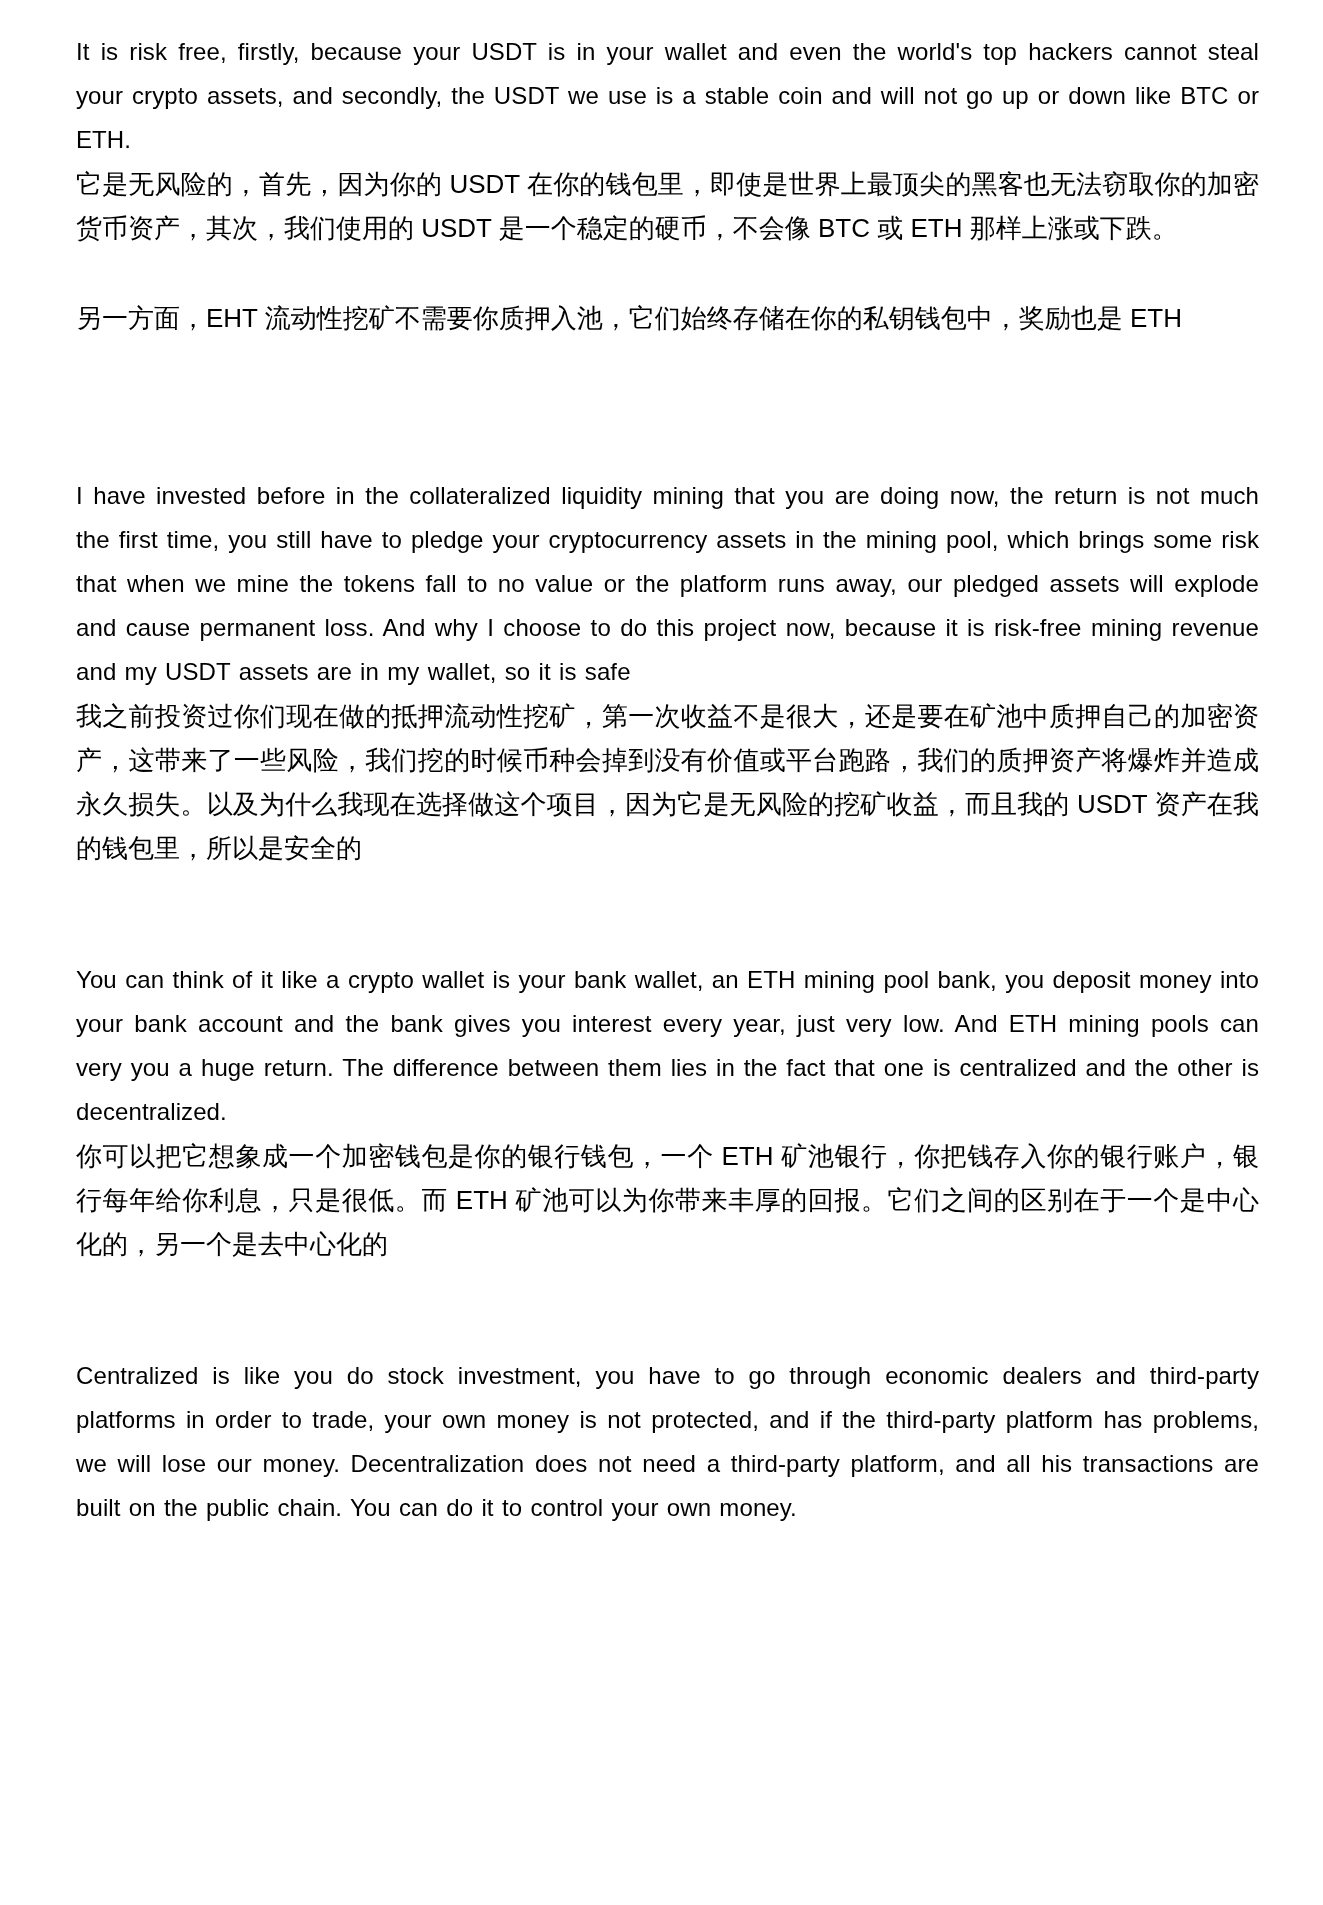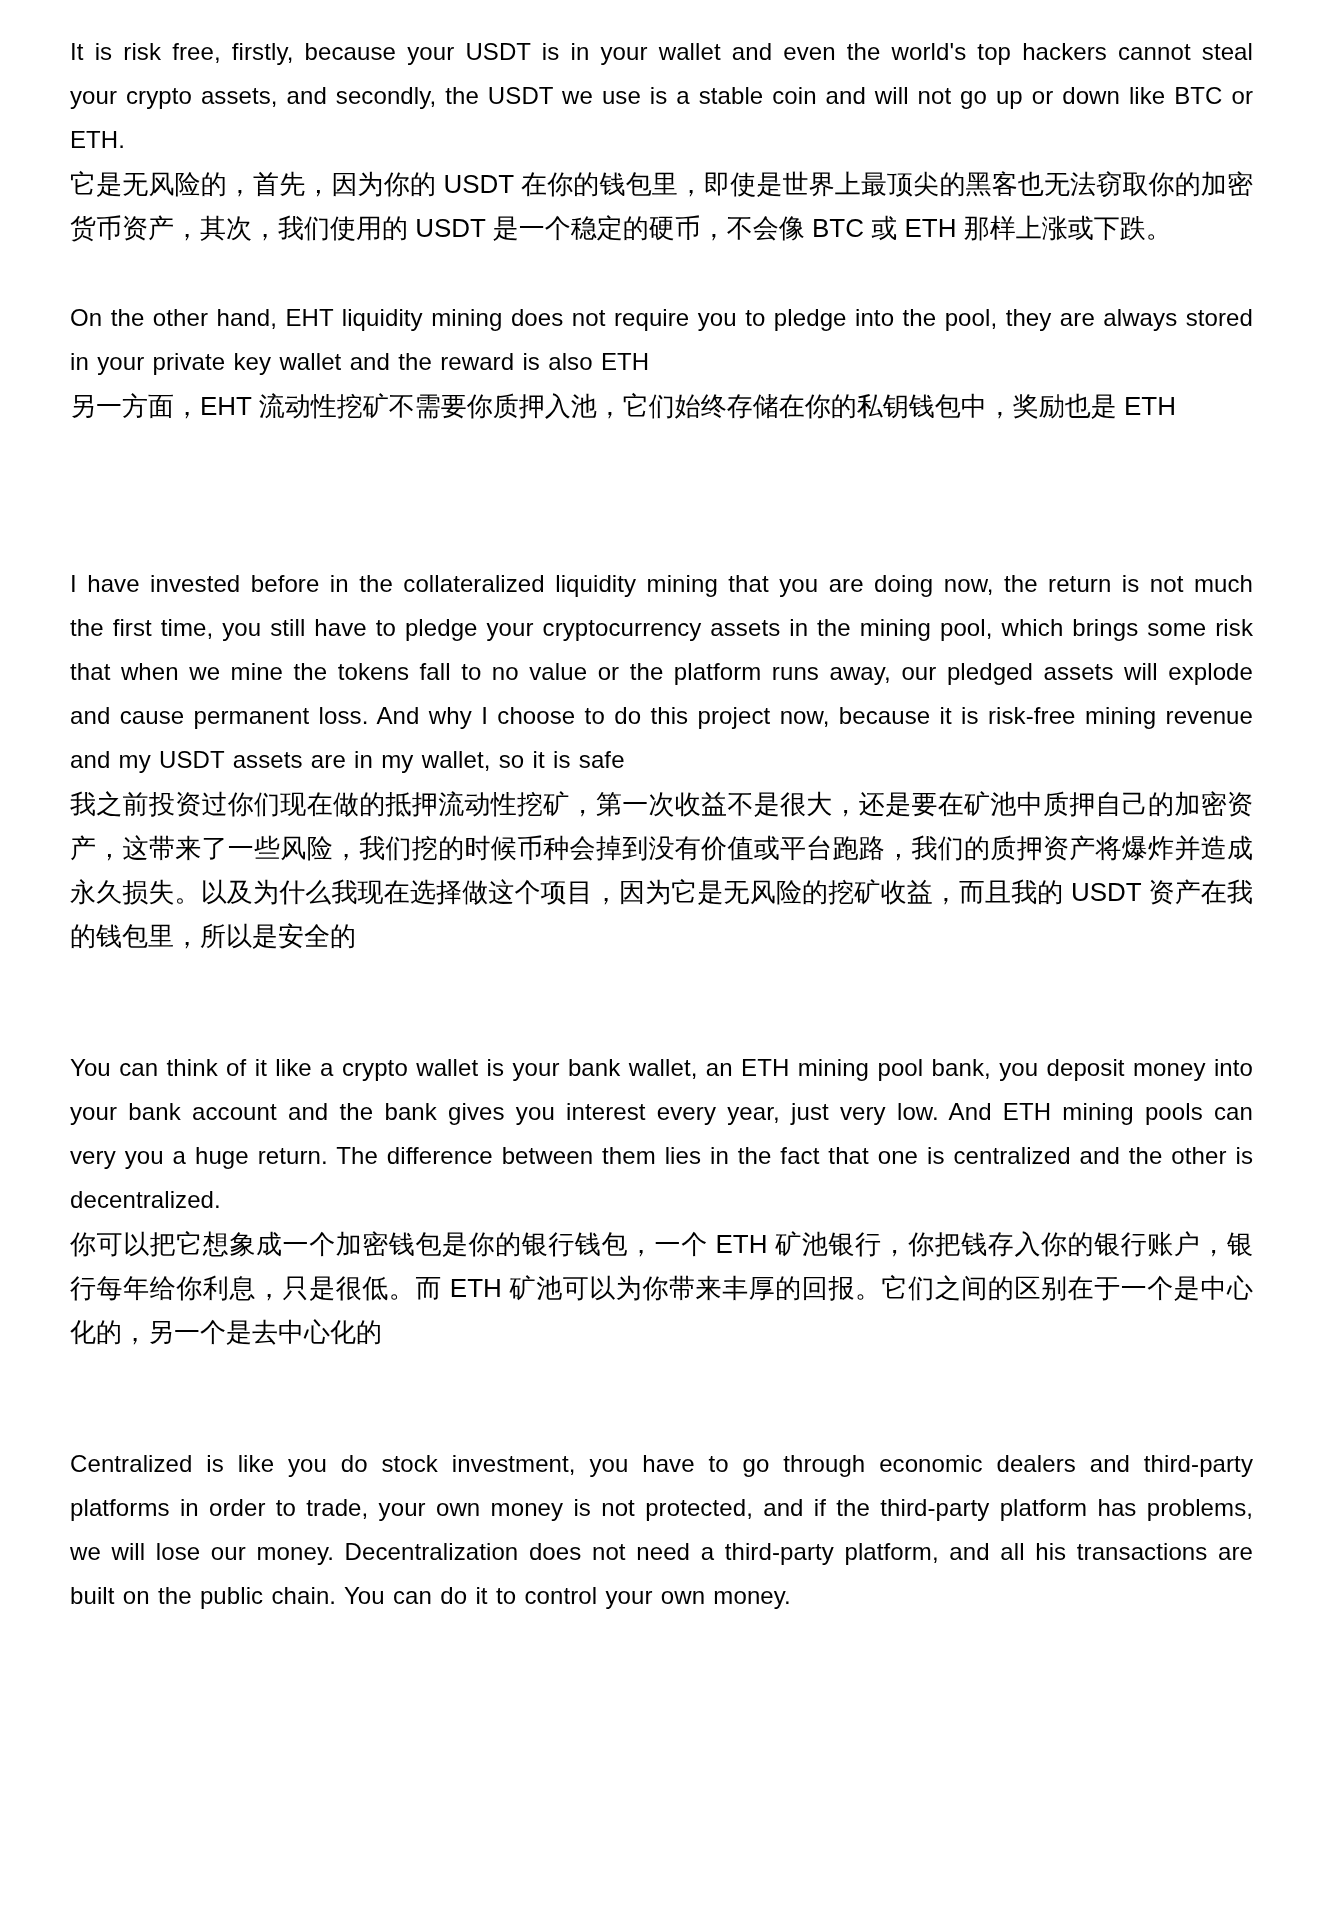--- a/index.html
+++ b/index.html
@@ -11,20 +11,21 @@
     width: 1323px;
     min-height: 1905px;
     box-sizing: border-box;
     padding: 30px 70px 40px 70px;
     color: #000000;
     font-family: "Liberation Sans", sans-serif;
     overflow: hidden;
   }
   .doc-page {
     width: 100%;
+    margin-left: 6px;
   }
   .group {
     margin: 0;
   }
   .group p {
     margin: 0;
     text-align: justify;
     line-height: 44px;
   }
   .en {
@@ -45,21 +46,20 @@
 <body>
 
 <div class="doc-page">
 
   <div class="group gap-1">
     <p class="en">It is risk free, firstly, because your USDT is in your wallet and even the world's top hackers cannot steal your crypto assets, and secondly, the USDT we use is a stable coin and will not go up or down like BTC or ETH.</p>
     <p class="zh">它是无风险的，首先，因为你的 USDT 在你的钱包里，即使是世界上最顶尖的黑客也无法窃取你的加密货币资产，其次，我们使用的 USDT 是一个稳定的硬币，不会像 BTC 或 ETH 那样上涨或下跌。</p>
   </div>
 
   <div class="group gap-3">
-    <p class="en">On the other hand, EHT liquidity mining does not require you to pledge into the pool, they are always stored in your private key wallet and the reward is also ETH</p>
     <p class="zh">另一方面，EHT 流动性挖矿不需要你质押入池，它们始终存储在你的私钥钱包中，奖励也是 ETH</p>
   </div>
 
   <div class="group gap-2">
     <p class="en">I have invested before in the collateralized liquidity mining that you are doing now, the return is not much the first time, you still have to pledge your cryptocurrency assets in the mining pool, which brings some risk that when we mine the tokens fall to no value or the platform runs away, our pledged assets will explode and cause permanent loss. And why I choose to do this project now, because it is risk-free mining revenue and my USDT assets are in my wallet, so it is safe</p>
     <p class="zh">我之前投资过你们现在做的抵押流动性挖矿，第一次收益不是很大，还是要在矿池中质押自己的加密资产，这带来了一些风险，我们挖的时候币种会掉到没有价值或平台跑路，我们的质押资产将爆炸并造成永久损失。以及为什么我现在选择做这个项目，因为它是无风险的挖矿收益，而且我的 USDT 资产在我的钱包里，所以是安全的</p>
   </div>
 
   <div class="group gap-2">
     <p class="en">You can think of it like a crypto wallet is your bank wallet, an ETH mining pool bank, you deposit money into your bank account and the bank gives you interest every year, just very low. And ETH mining pools can very you a huge return. The difference between them lies in the fact that one is centralized and the other is decentralized.</p>

